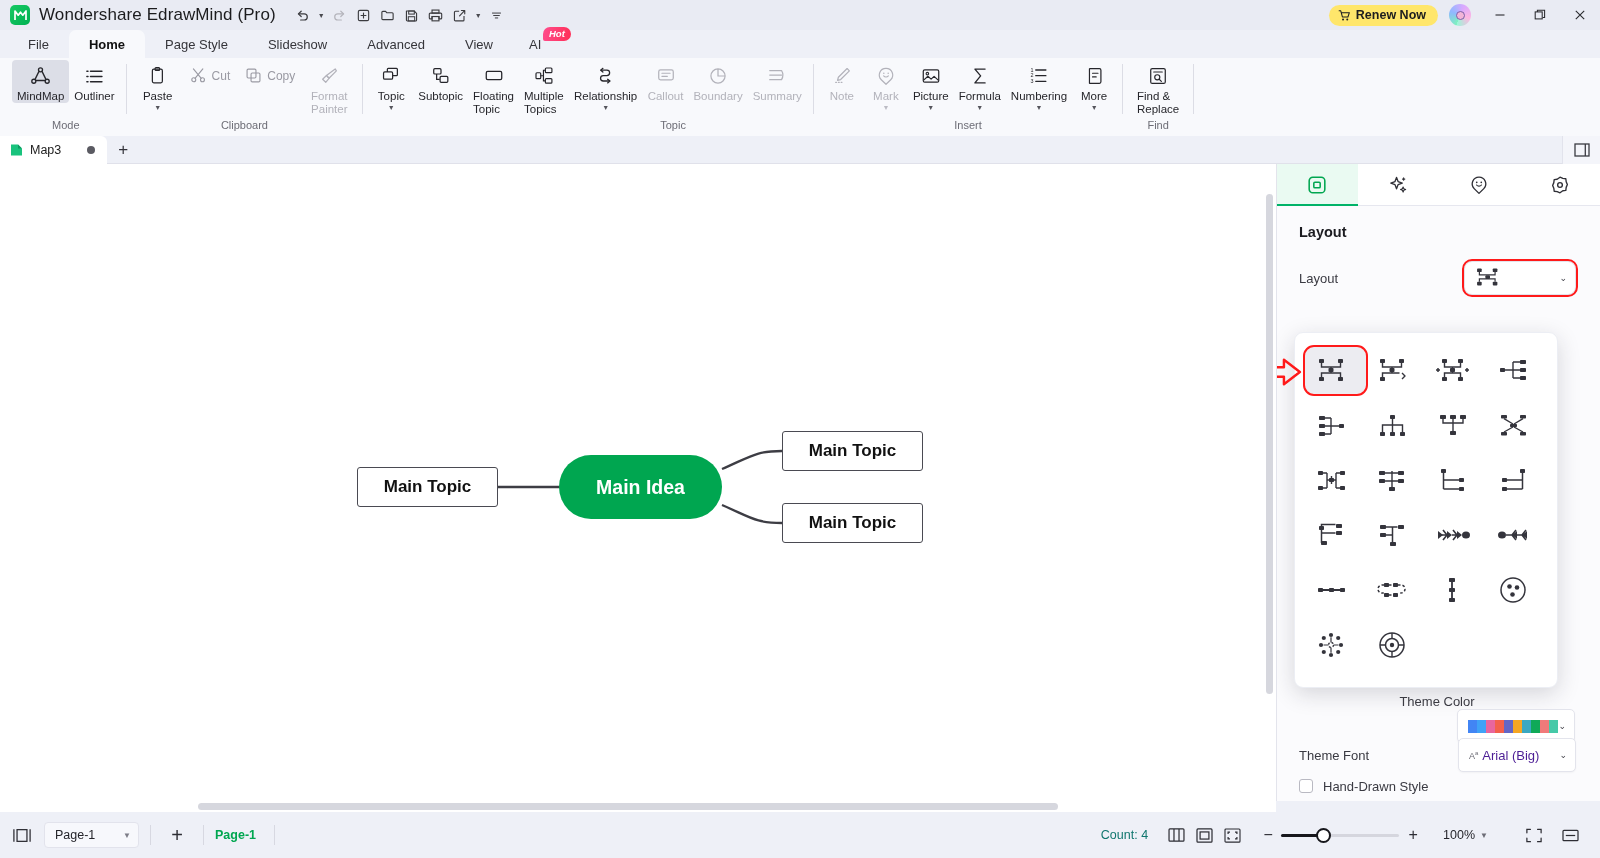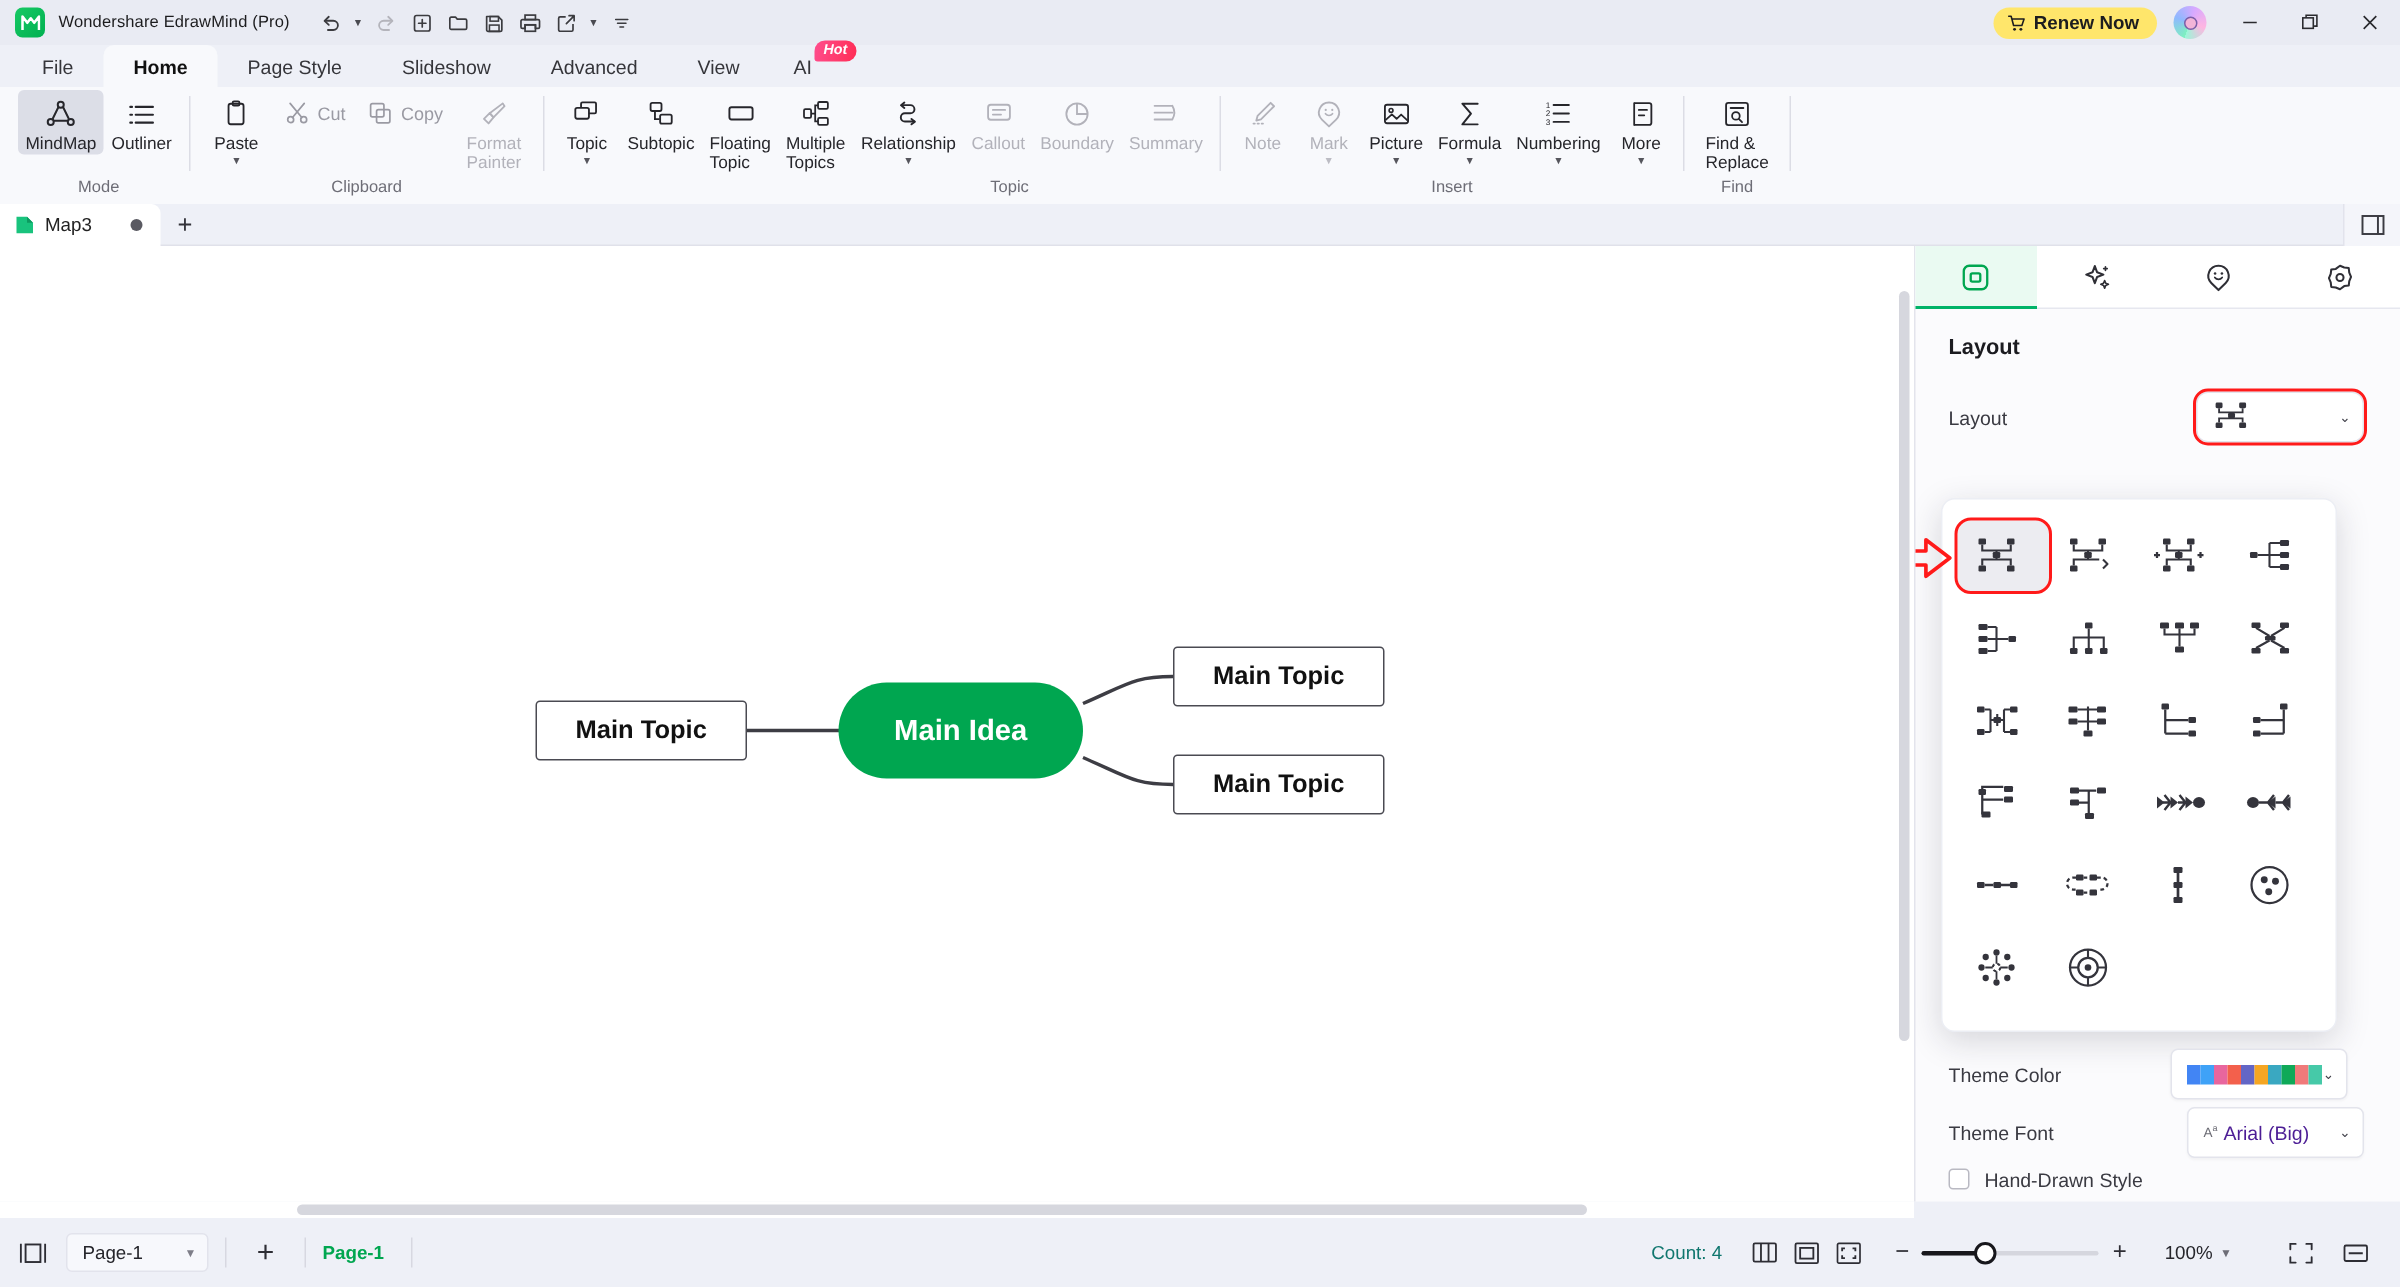--- a/index.html
+++ b/index.html
@@ -16,21 +16,21 @@
   .titlebar {
     position:absolute; left:0; top:0; width:1600px; height:30px;
     background:#e9ebf3; display:flex; align-items:center;
   }
   .logo {
     width:20px; height:20px; margin-left:10px; border-radius:5px;
     background: linear-gradient(135deg,#17c964 0%,#00b050 100%);
     display:flex; align-items:center; justify-content:center;
     color:#fff; font-size:13px; font-weight:bold; line-height:1;
   }
-  .apptitle { margin-left:9px; font-size:11px; color:#1c1c1e; letter-spacing:0.1px;}
+  .apptitle { margin-left:9px; font-size:17px; color:#1c1c1e; letter-spacing:0.1px;}
   .qat { display:flex; align-items:center; margin-left:16px; gap:2px; }
   .qat-btn {
     width:22px; height:22px; display:flex; align-items:center; justify-content:center;
     color:#3b3b3f; border-radius:3px; cursor:default;
   }
   .qat-btn.dis { color:#b4b4bb; }
   .qat-caret { width:11px; display:flex; align-items:center; justify-content:center;
     font-size:7px; color:#4a4a50; }
   .tb-right { position:absolute; right:0; top:0; height:30px; display:flex; align-items:center; }
   .renew {
@@ -926,21 +926,21 @@
                 <circle cx="16" cy="14" r="12" fill="none" stroke="#34343c" stroke-width="1.5"></circle>
                 <circle cx="16" cy="14" r="6.5" fill="none" stroke="#34343c" stroke-width="1.5"></circle>
                 <circle cx="16" cy="14" r="2.2" fill="#34343c"></circle>
                 <path d="M16 2v5.5M16 20.5V26M4 14h5.5M22.5 14H28" stroke="#34343c" stroke-width="1.4"></path>
               </svg>
           </div>
 
         </div>
       </div>
 
-      <div class="rp-row" style="position:absolute; top:488px; left:0; right:11px;">
+      <div class="rp-row" style="position:absolute; top:488px; left:0; right:1px;flex-direction:column;">
         <div class="rp-lbl">Theme Color</div>
         <div class="rp-ctrl">
           <div class="sel-box" style="width:118px;">
             <span class="swatches">
               <i style="background:#4285f4"></i>
                 <i style="background:#3fa2f7"></i>
                 <i style="background:#e8669e"></i>
                 <i style="background:#f3604c"></i>
                 <i style="background:#6366c6"></i>
                 <i style="background:#f5a623"></i>

